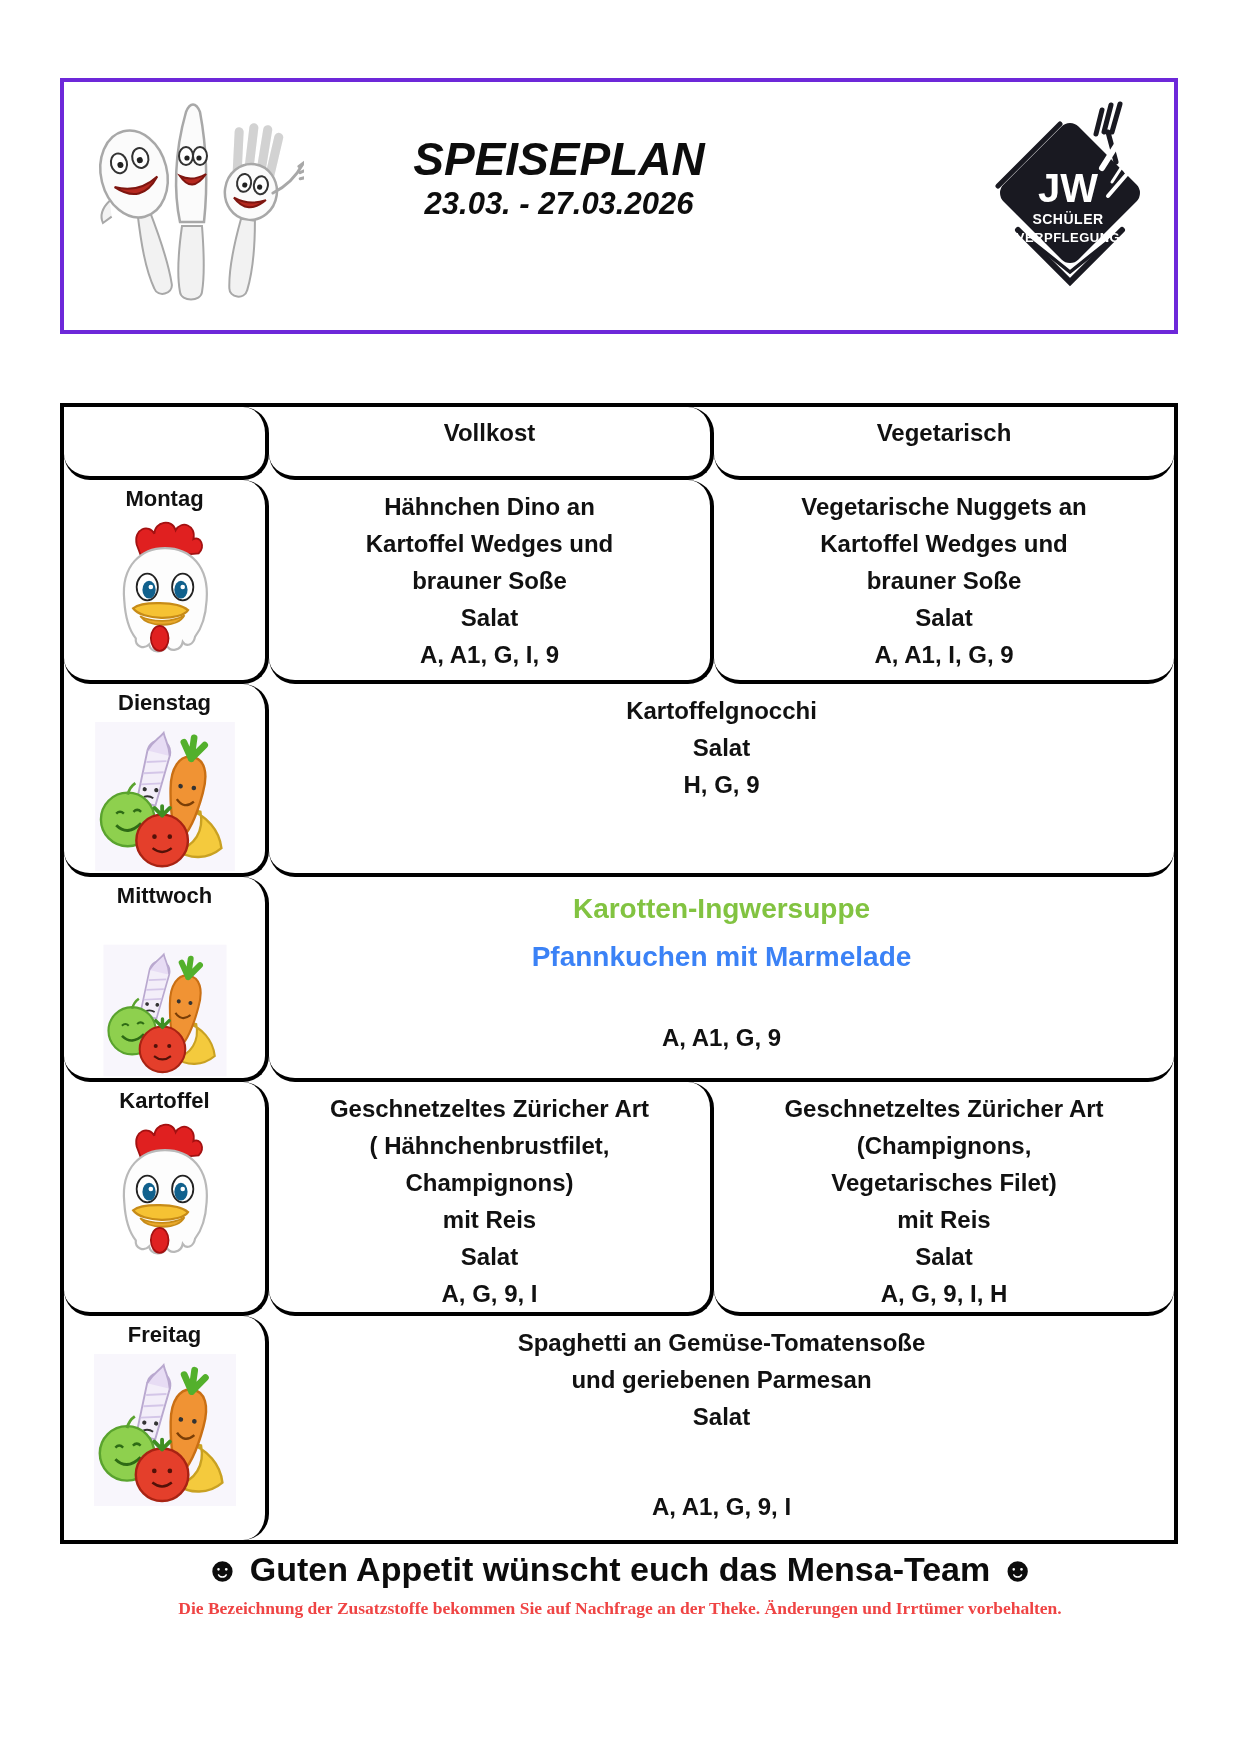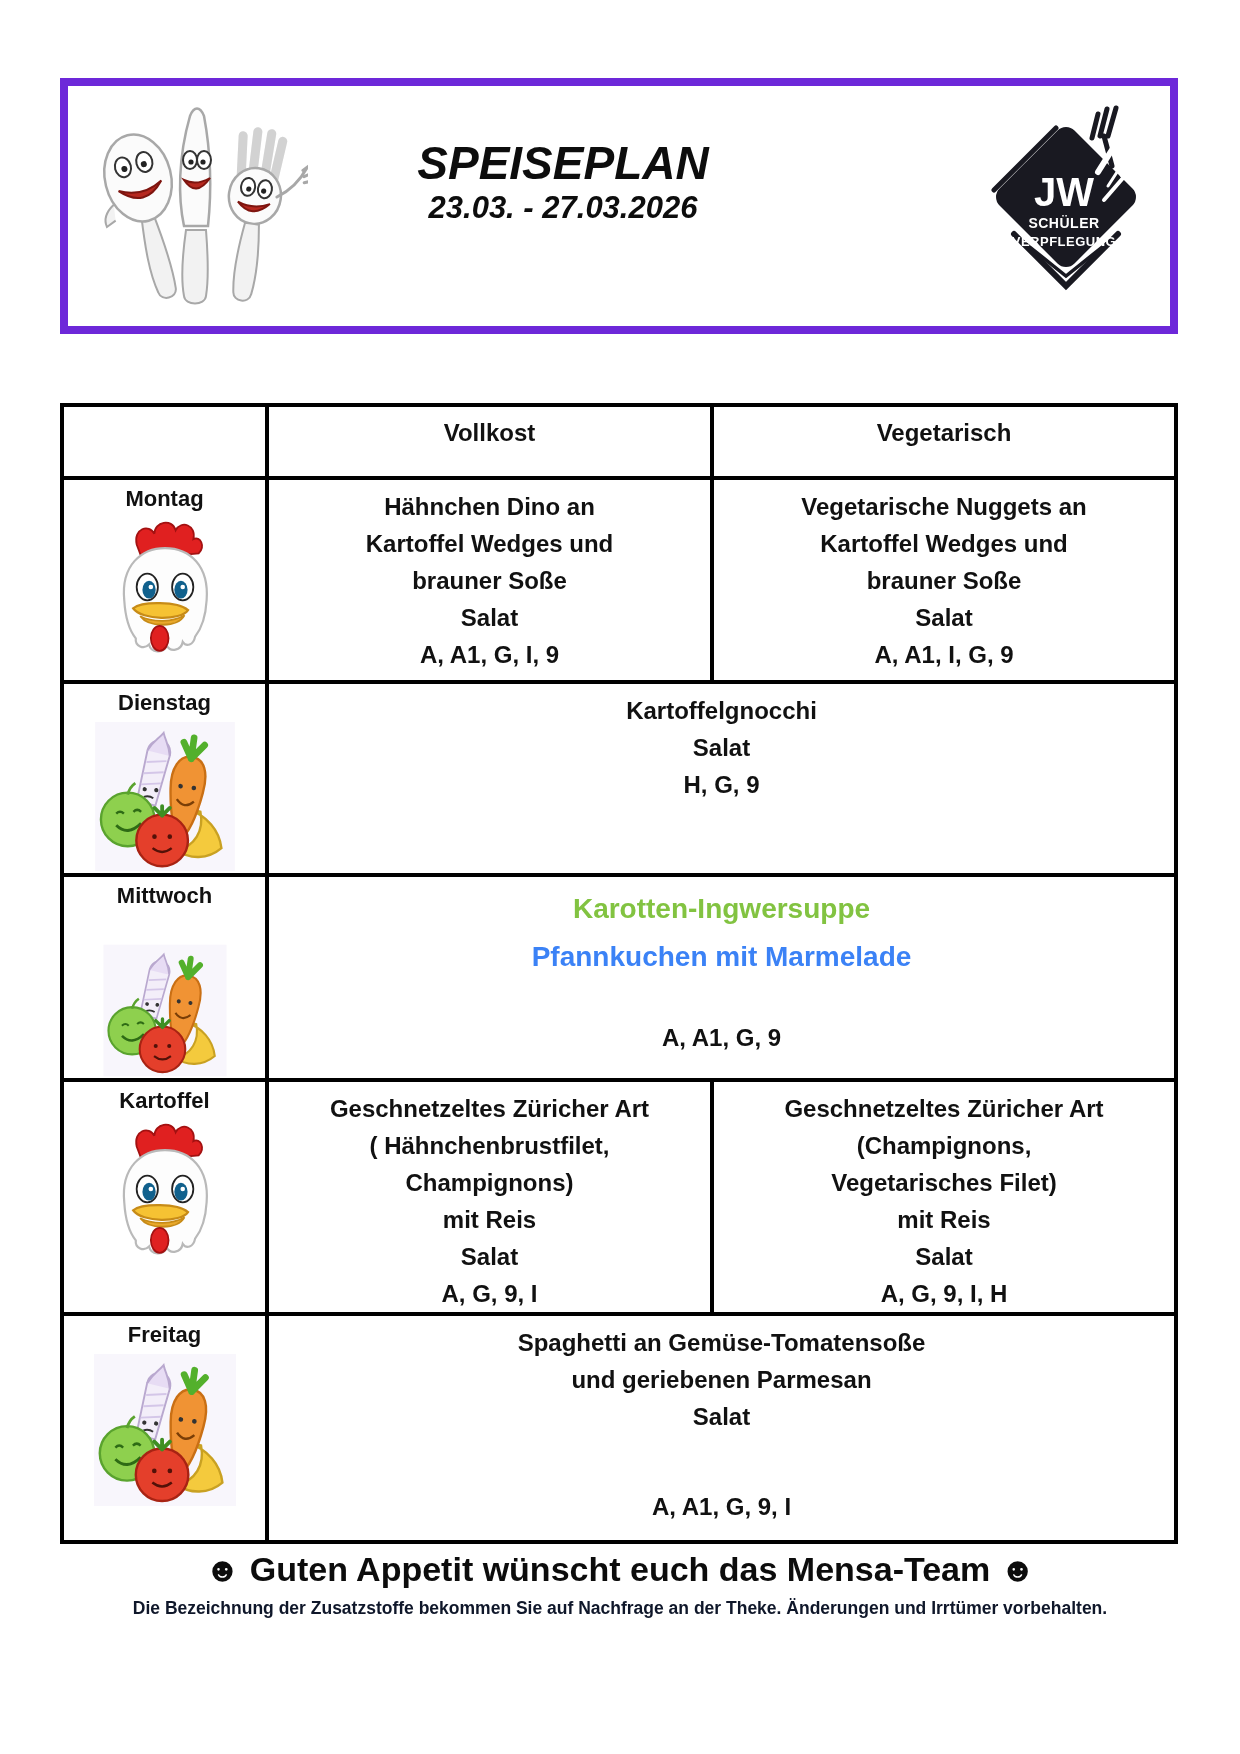--- a/index.html
+++ b/index.html
@@ -3,40 +3,40 @@
 <meta charset="utf-8">
 <style>
   html,body{margin:0;padding:0;background:#ffffff;}
   .page{
     position:relative;width:1240px;height:1754px;background:#ffffff;
     font-family:"Liberation Sans", sans-serif;color:#111;overflow:hidden;
   }
   
   .header-box{
     position:absolute;left:60px;top:78px;width:1118px;height:256px;
-    border:8px solid #6d28d9;box-sizing:border-box;background:#fff;padding-left:9px;
+    border:4px solid #6d28d9;box-sizing:border-box;background:#fff;padding-left:9px;
   }
   .cutlery-wrap{position:absolute;left:10px;top:12px;width:230px;height:220px;}
   .title-block{position:absolute;left:495px;top:50px;transform:translateX(-50%);text-align:center;width:700px;}
   .doc-title{
     font-size:46px;font-weight:bold;font-style:italic;letter-spacing:0px;color:#0d0d0d;
   }
   .doc-daterange{
     font-size:31px;font-weight:bold;font-style:italic;color:#0d0d0d;
   }
   .logo-wrap{position:absolute;right:18px;top:8px;width:172px;height:200px;}
   
   .menu-table{
     position:absolute;left:60px;top:403px;width:1118px;height:1141px;
     display:grid;grid-template-columns:205px 445px 460px;
     grid-template-rows:73px 204px 193px 205px 234px 224px;
     border:4px solid #000;box-sizing:border-box;background:#fff;
   }
   .cell{box-sizing:border-box;border-right:4px solid #000;border-bottom:4px solid #000;
-        display:flex;flex-direction:column;align-items:center;}
+        display:flex;flex-direction:column;align-items:center;border-radius:26px;}
   .cell.last-col{border-right:none;}
   .cell.last-row{border-bottom:none;}
   .cell.merged{grid-column:2 / 4;}
   .col-header{font-size:24px;font-weight:bold;padding-top:12px;}
   .day-cell{padding-top:6px;}
   .day-label{font-size:22px;font-weight:bold;line-height:26px;}
   .day-img{margin-top:4px;}
   .menu-cell{padding-top:8px;font-size:24px;font-weight:bold;line-height:37px;text-align:left;}
   .menu-line{white-space:pre;}
   .soup-line{font-size:28px;line-height:40px;margin-top:4px;color:#82c341;}
@@ -44,21 +44,21 @@
   .allergen-gap-mid{margin-top:42px;}
   .allergen-gap-big{margin-top:53px;}
   
   .footer-message{
     position:absolute;left:0;top:1550px;width:1240px;text-align:center;
     font-size:34px;font-weight:bold;color:#0c0c0c;
   }
   .footer-message .smiley{font-size:34px;}
   .footer-disclaimer{
     position:absolute;left:0;top:1598px;width:1240px;text-align:center;
-    font-size:17.5px;font-weight:bold;color:#0f172a;
+    font-size:17.5px;font-weight:bold;color:#ef4444;font-family:Liberation Serif, serif;
   }
 </style>
 </head>
 <body>
 
 <svg width="0" height="0" style="position:absolute" aria-hidden="true">
   <defs>
     <symbol id="sym-chicken" viewBox="0 0 140 160">
 
       <path d="M38 32 C34 14 52 8 58 20 C58 6 78 2 82 16 C88 4 106 10 102 26 C110 22 116 34 108 42 L44 48 Z" fill="#e02020" stroke="#a31111" stroke-width="2"></path>

